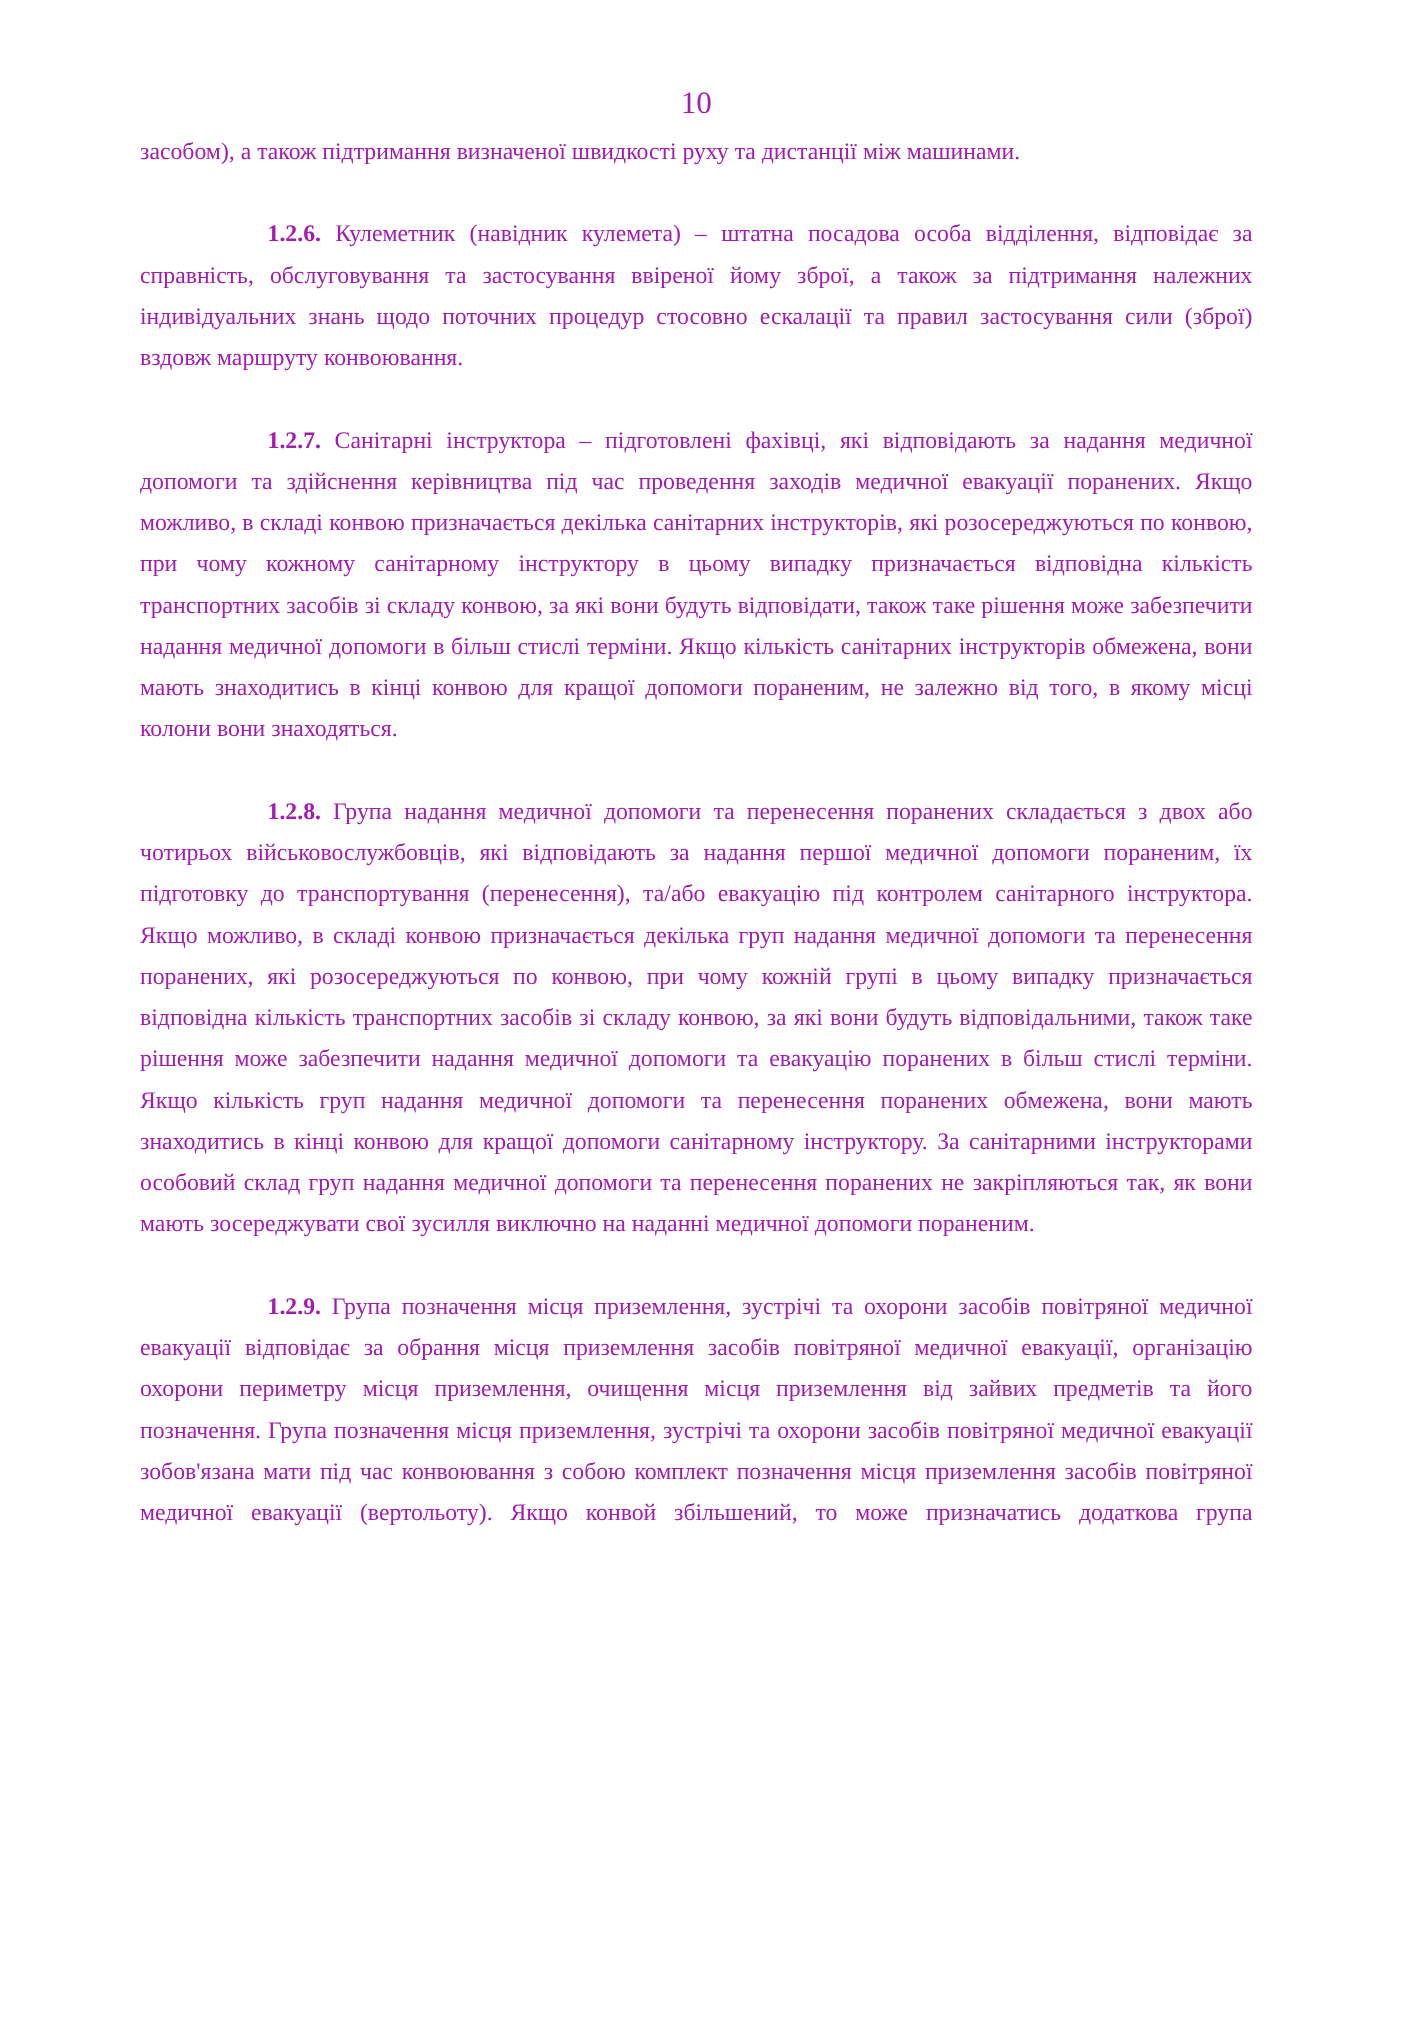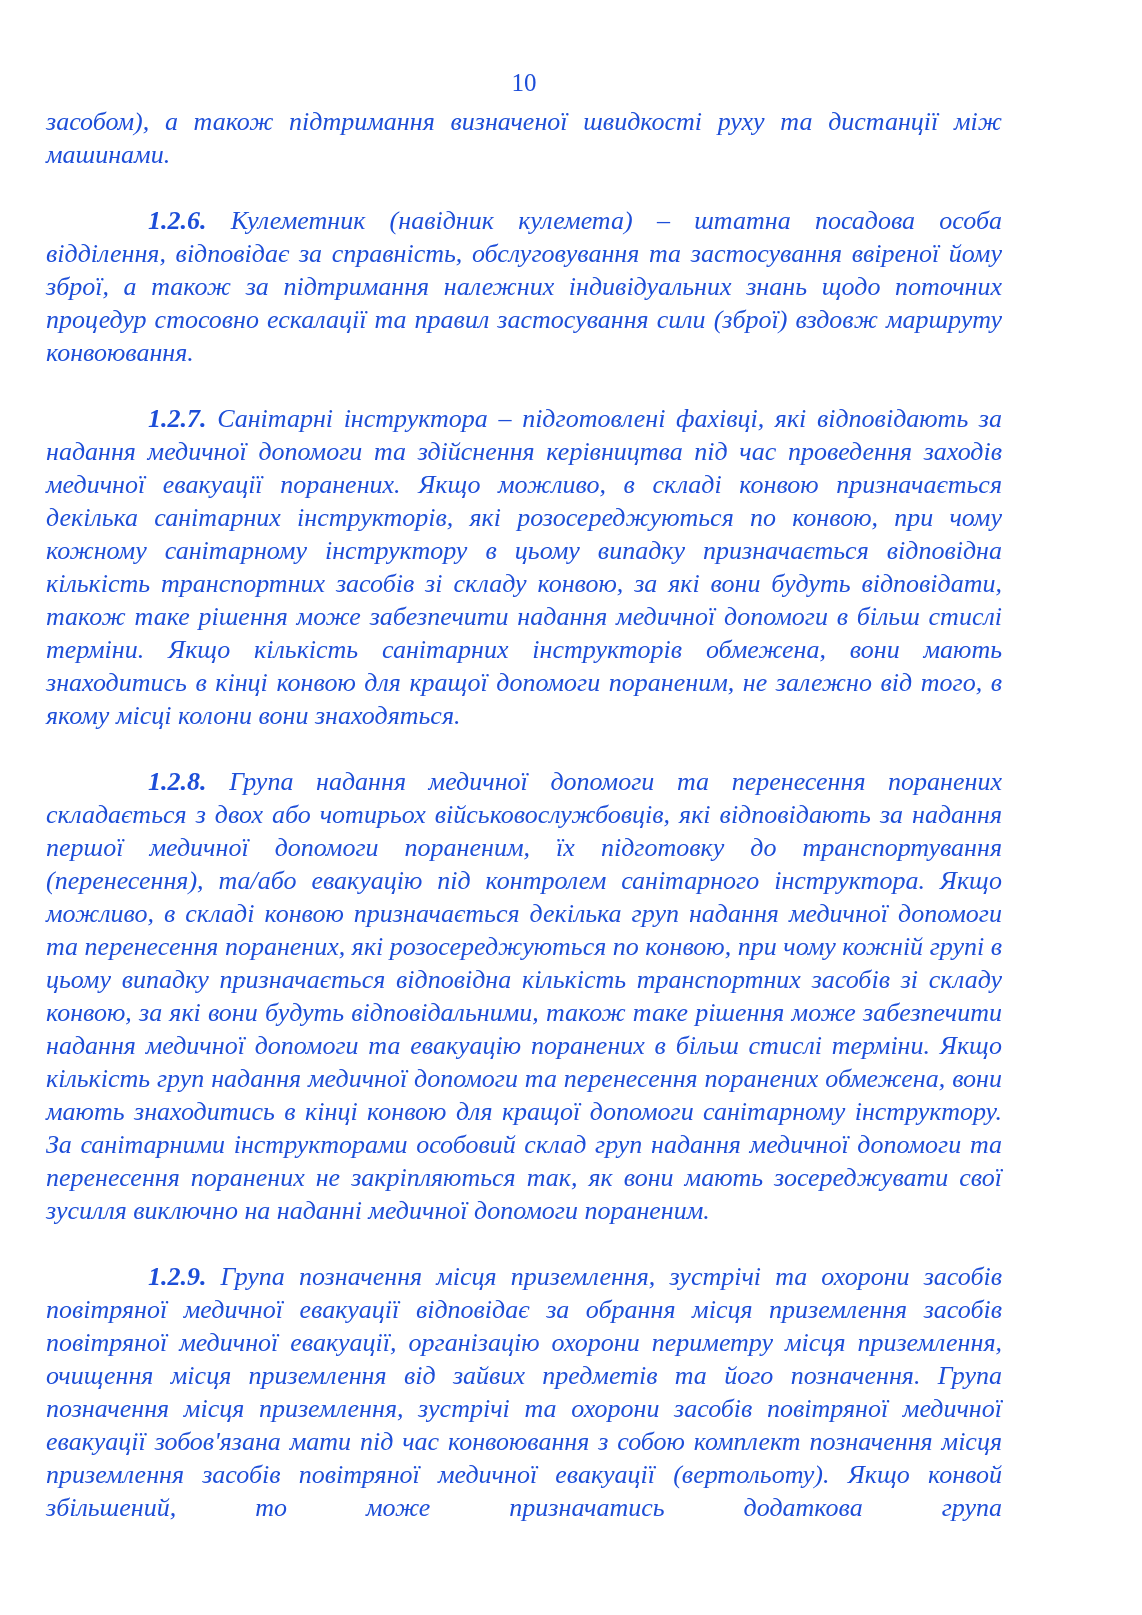--- a/index.html
+++ b/index.html
@@ -7,37 +7,36 @@
     padding: 0;
     background: #ffffff;
   }
   .page {
     position: relative;
     width: 1142px;
     height: 1615px;
     margin: 0 auto;
     background: #ffffff;
     box-sizing: border-box;
-    padding: 66px 140px 40px 46px;
+    padding: 66px 140px 40px 112px;
     font-family: "Liberation Serif", "DejaVu Serif", serif;
-    color: #1d4ed8;
+    color: #a21caf;
     overflow: hidden;
   }
   .page-number {
     text-align: center;
     font-size: 25px;
     line-height: 33px;
     margin: 0 0 6px 0;
   }
   p.body-paragraph {
-    font-size: 26px;
+    font-size: 19px;
     line-height: 33px;
     text-align: justify;
     margin: 33px 0 0 0;
-    font-style: italic;
   }
   p.body-paragraph.first {
     margin-top: 4px;
     text-indent: 0;
   }
   p.body-paragraph.indented {
     text-indent: 66px;
   }
   p.body-paragraph.continued {
     text-align-last: justify;

